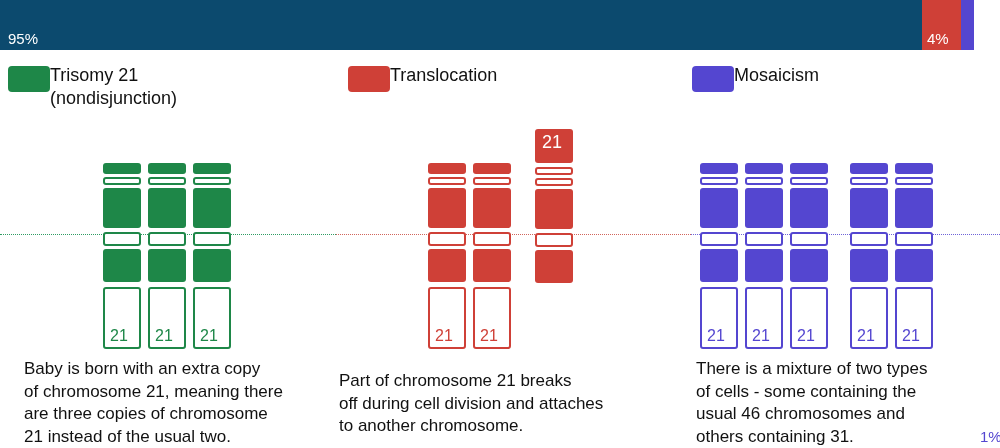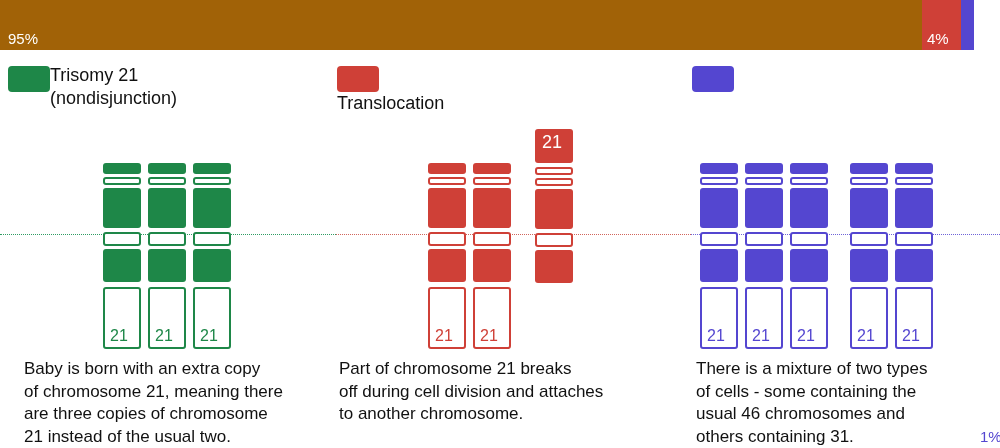--- a/index.html
+++ b/index.html
@@ -16,42 +16,42 @@
   #pct-bar {
     position:absolute; left:0; top:0; width:974px; height:50px;
     display:flex;
   }
   .seg { position:relative; height:100%; }
   .seg-label {
     position:absolute; bottom:4px;
     font-size:15px; line-height:1;
     color:#ffffff; white-space:nowrap;
   }
-  .seg-green  { flex:0 0 922px; background:#a16207; }
+  .seg-green  { flex:0 0 922px; background:#0c4a6e; }
   .seg-green  .seg-label { left:8px; }
   .seg-red    { flex:0 0 39px;  background:#cf4037; }
   .seg-red    .seg-label { left:5px; }
   .seg-purple { flex:0 0 13px;  background:#5446d0; }
   #pct-outside {
     position:absolute; left:980px; bottom:4px;
     font-size:15px; line-height:1; color:#5446d0; white-space:nowrap;
   }
 
   
   #legend { position:absolute; left:0; top:64px; width:1000px; height:48px; }
   .legend-item { position:absolute; top:0; display:flex; align-items:flex-start; }
   .legend-swatch {
     width:42px; height:26px; border-radius:4px; flex:0 0 auto; margin-top:2px;
   }
   .legend-text {
     font-size:18px; line-height:1.28;
     color:#111111; white-space:pre-line;
   }
   #legend-0 { left:8px; }
-  #legend-1 { left:337px;flex-direction:column; }
+  #legend-1 { left:348px; }
   #legend-2 { left:692px; }
 
   
   .centro-line { position:absolute; height:1px; top:234px; }
   #centro-g { left:0px;   width:336px; border-top:1px dotted #2f9c63; }
   #centro-r { left:336px; width:355px; border-top:1px dotted #d1655c; }
   #centro-p { left:691px; width:309px; border-top:1px dotted #6f64d8; }
 
   
   .chromo { position:absolute; width:38px;border-radius:15px; }
@@ -89,21 +89,21 @@
   .c-purple .b-thin, .c-purple .b-mid, .c-purple .b-tail { border-color:#5446d0; }
   .c-purple .tail-label { color:#5446d0; }
 
   
   .caption {
     position:absolute; top:358px;
     font-size:17px; line-height:1.33; color:#111111;
     white-space:pre-line;
   }
   #caption-0 { left:24px;   width:320px; }
-  #caption-1 { left:339px; width:340px; }
+  #caption-1 { left:339px; width:340px;margin-top:12px; }
   #caption-2 { left:696px; width:300px; }
 </style>
 </head>
 <body>
 
 <div id="pct-bar">
   <div class="seg seg-green">
     <span class="seg-label">95%</span>
   </div>
   <div class="seg seg-red">
@@ -121,20 +121,21 @@
 (nondisjunction)</span>
   </div>
 
   <div class="legend-item" id="legend-1">
     <span class="legend-swatch" style="background:#cf4037"></span>
     <span class="legend-text">Translocation</span>
   </div>
 
   <div class="legend-item" id="legend-2">
     <span class="legend-swatch" style="background:#5446d0"></span>
+    <span class="legend-text">Mosaicism</span>
   </div>
 </div>
 
 <div class="centro-line" id="centro-g"></div>
 <div class="centro-line" id="centro-r"></div>
 <div class="centro-line" id="centro-p"></div>
 
 <div class="chromo c-green" style="left:103px; top:163px;">
   <div class="band b-cap"></div>
   <div class="band b-thin"></div>

